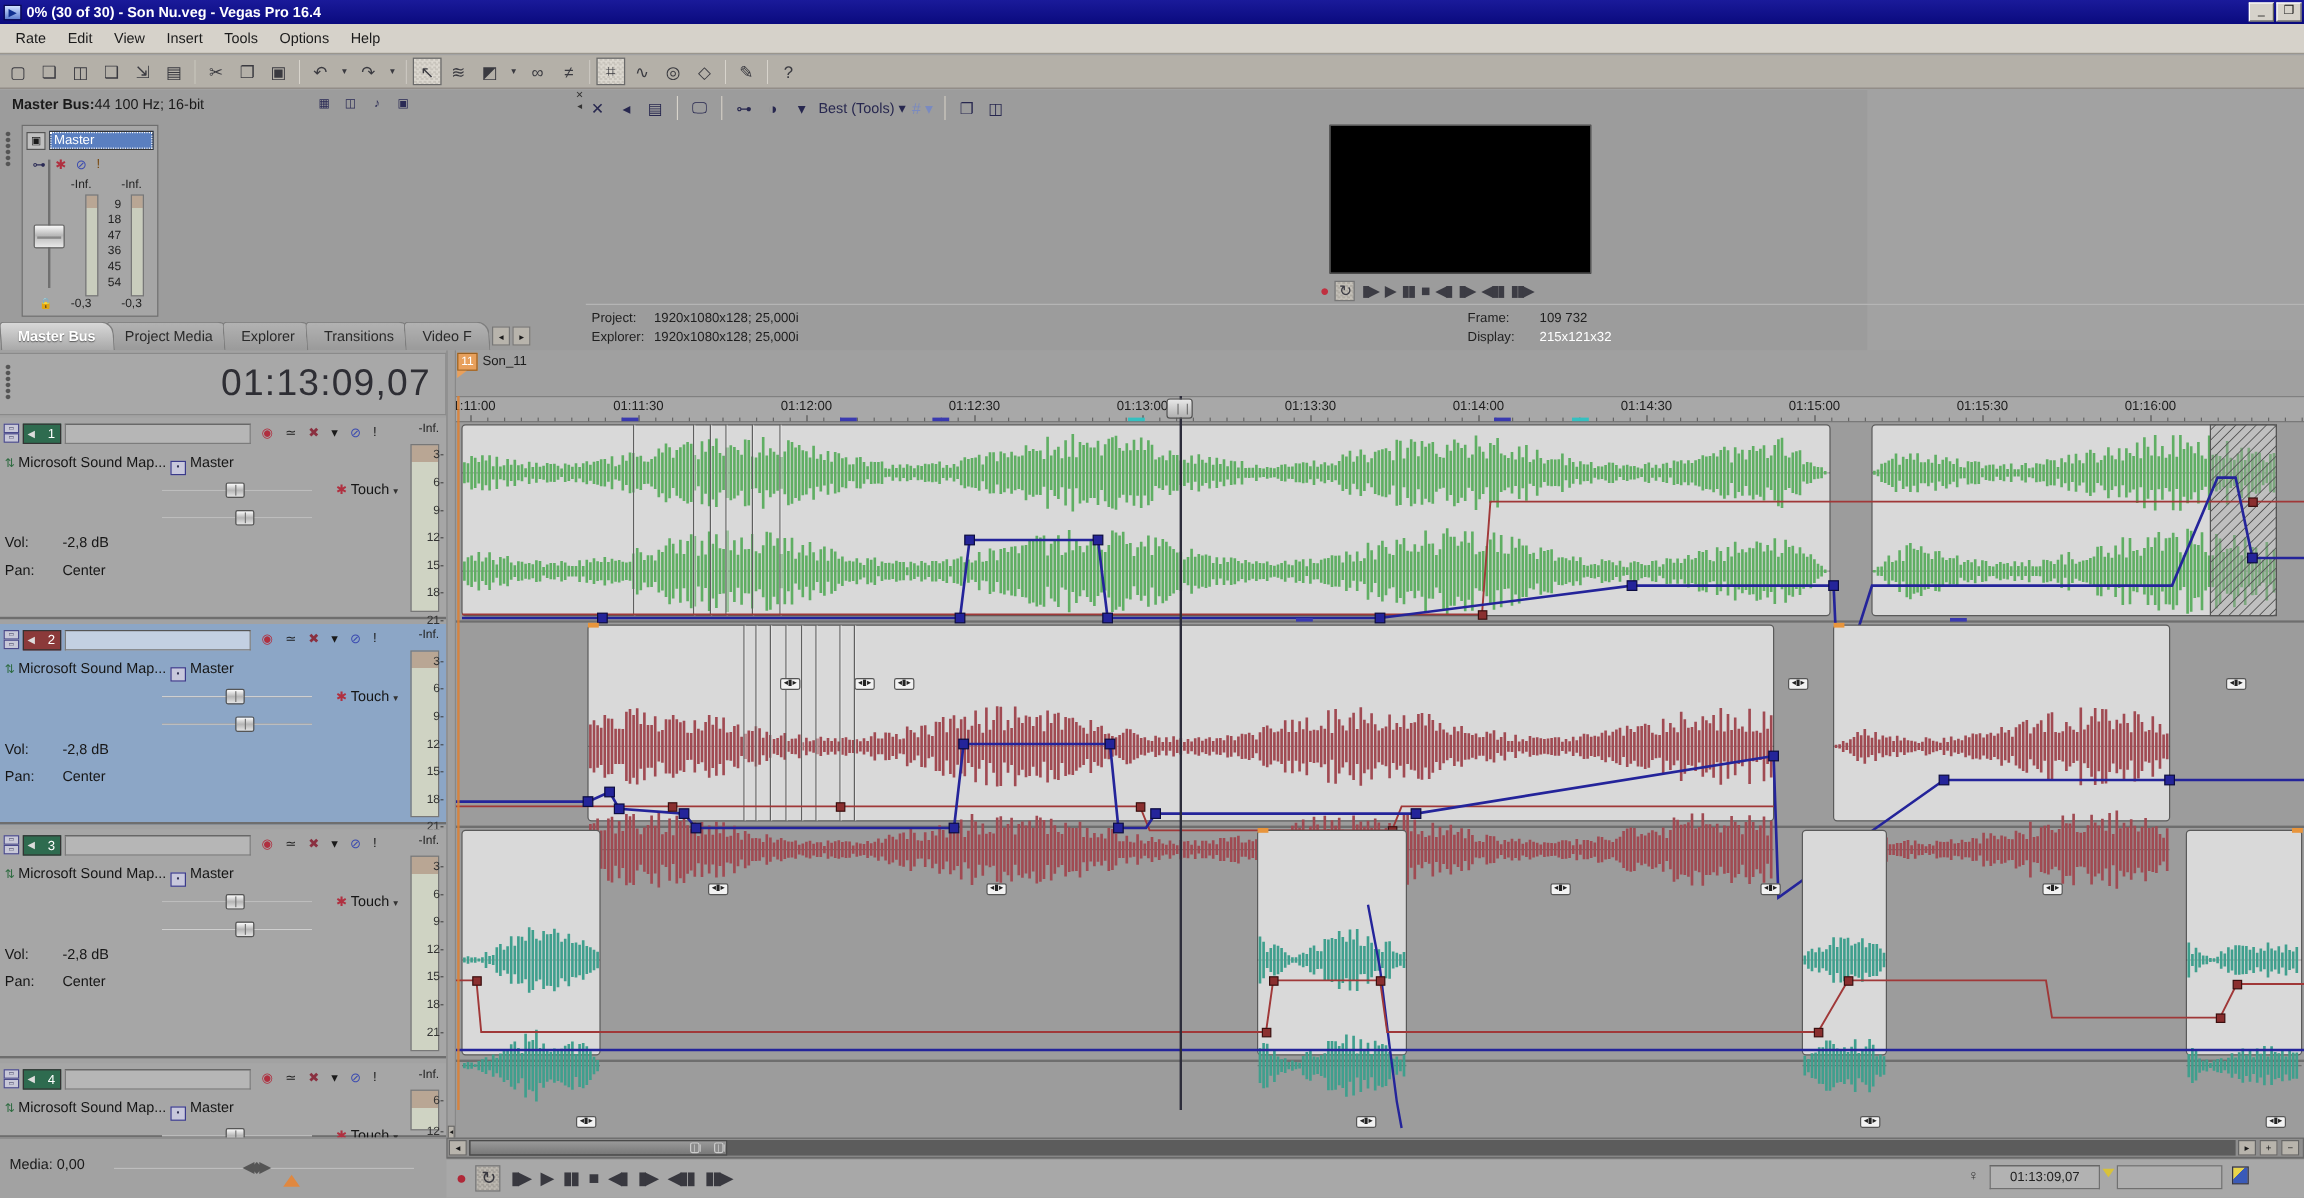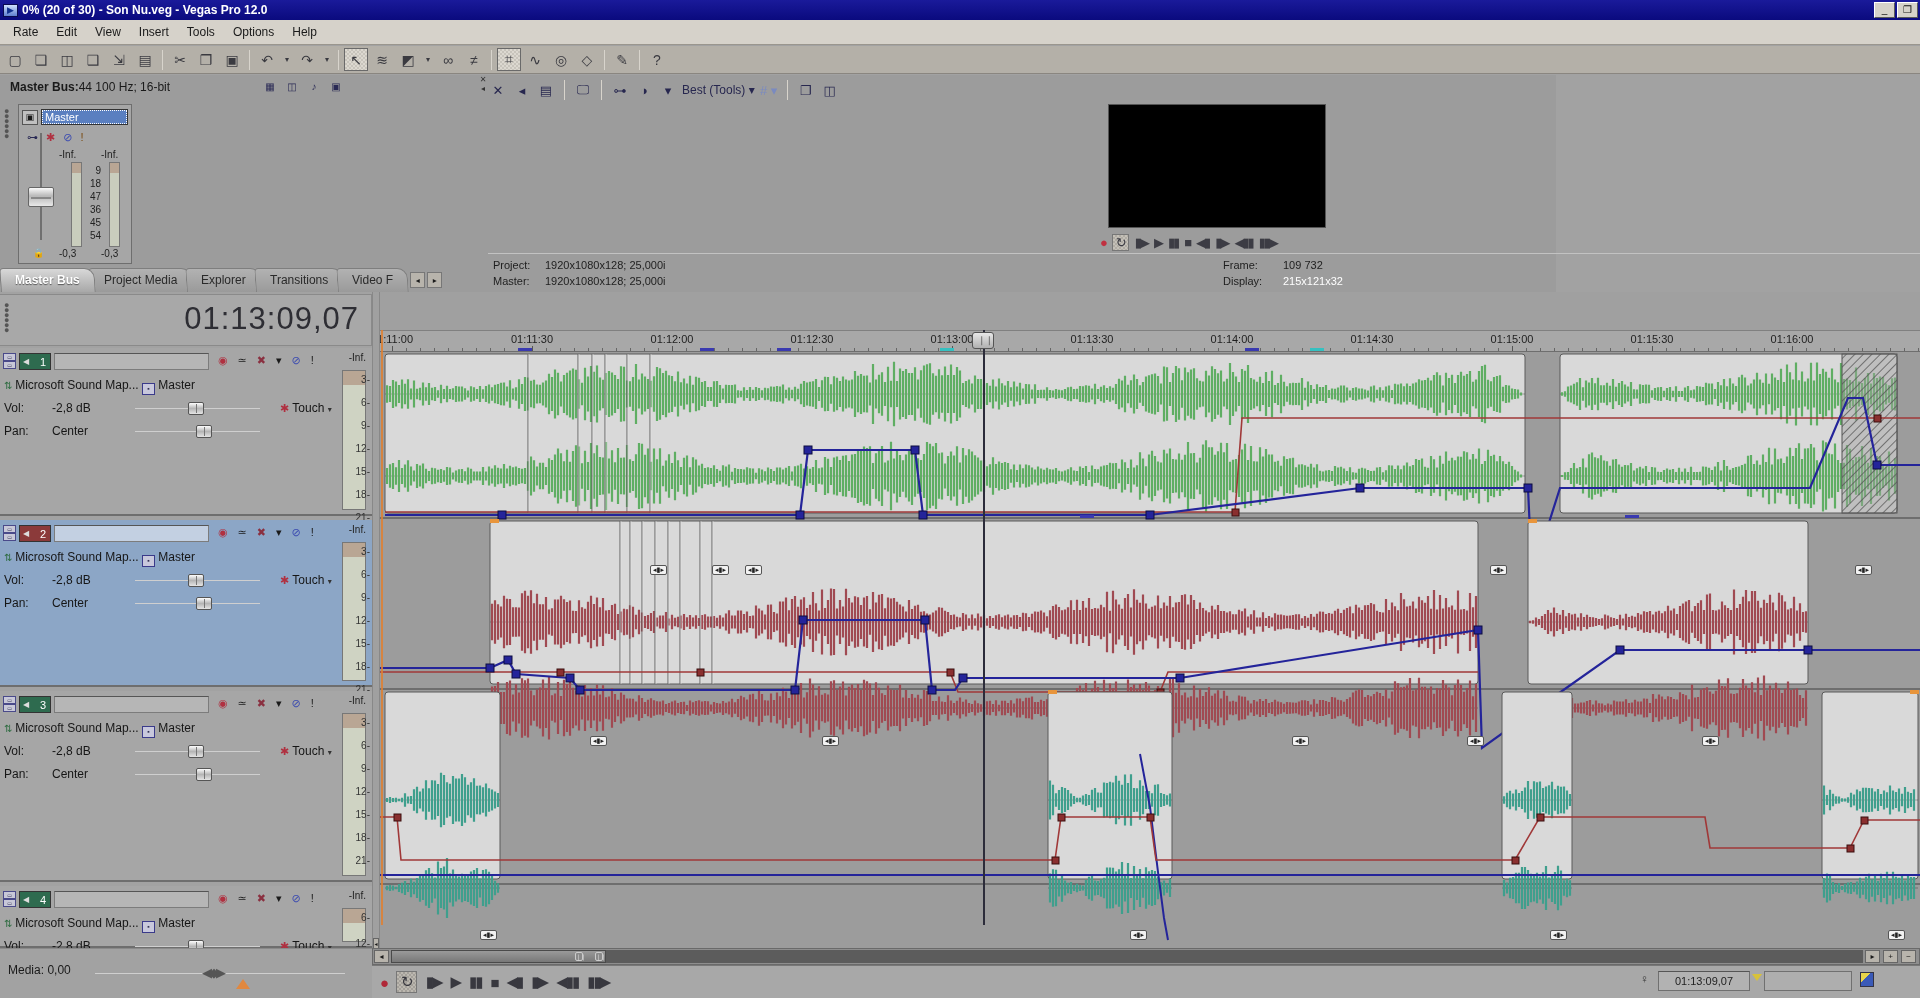--- a/index.html
+++ b/index.html
@@ -89,21 +89,21 @@
   .tnum { position:absolute; left:19px; top:5px; width:32px; height:17px; border:1px solid #333;
           color:#fff; font-size:11px; display:flex; align-items:center; justify-content:flex-end;
           padding-right:4px; }
   .tnum .spk { position:absolute; left:3px; top:3px; font-size:8px; color:#ddd; }
   .tname-box { position:absolute; left:54px; top:5px; width:155px; height:17px; background:#b6b6b6;
                border:1px solid #7c7c7c; border-top-color:#555; }
   .sel .tname-box { background:#c3d0e2; }
   .th-icons { position:absolute; top:6px; font-size:11px; display:flex; gap:10px; }
   .th-icons .rec { color:#b03040; } .th-icons .mute { color:#8a3040; } .th-icons .solo { color:#3a4ab0; }
   .th-row { position:absolute; left:4px; font-size:12px; color:#161616; }
-  .th-lab { display:inline-block; width:48px; }
+  .th-lab { display:inline-block; width:48px;margin-top:44px; }
   .th-val { display:inline-block; width:78px; }
   .slider { position:absolute; height:1px; background:#6a6a6a; border-bottom:1px solid #cfcfcf; }
   .knob { position:absolute; width:16px; height:13px; background:linear-gradient(#fdfdfd,#b5b5b5 50%,#e5e5e5);
           border:1px solid #555; border-radius:2px; }
   .knob:before { content:""; position:absolute; left:7px; top:1px; bottom:1px; width:1px; background:#777; }
   .gear { color:#b03040; font-size:11px; }
   .th-auto { font-size:12px; }
   .th-dd { font-size:8px; color:#333; }
   .route-icon { font-size:10px; color:#2c6b3f; }
   .busbox { display:inline-block; width:13px; height:12px; border:1px solid #3a3a8a; background:#c8c8dc;
@@ -168,21 +168,21 @@
               background:linear-gradient(135deg,#e8d44a 0 38%, #3a5ab8 38%); border:1px solid #334; }
   .rate-arrows { position:absolute; color:#555; font-size:13px; letter-spacing:-3px; }
   .rate-tri { position:absolute; width:0; height:0; border-left:7px solid transparent;
               border-right:7px solid transparent; border-bottom:10px solid #e08840; }
 </style>
 </head>
 <body>
 
 <div class="abs" id="titlebar">
   <div class="app-icon">▶</div>
-  <div class="title">0% (20 of 30) - Son Nu.veg - Vegas Pro 12.0</div>
+  <div class="title">0% (30 of 30) - Son Nu.veg - Vegas Pro 16.4</div>
   <div class="winbtns" id="winbtns">
       <div class="winbtn">_</div>
       <div class="winbtn">❐</div>
     </div>
 </div>
 
 <div class="abs" id="menubar">
     <div class="menu-item">Rate</div>
     <div class="menu-item">Edit</div>
     <div class="menu-item">View</div>
@@ -311,21 +311,21 @@
         <div class="ptb ">▮▮</div>
         <div class="ptb ">■</div>
         <div class="ptb ">◀▮</div>
         <div class="ptb ">▮▶</div>
         <div class="ptb ">◀▮▮</div>
         <div class="ptb ">▮▮▶</div>
       </div>
     <div class="abs" id="pv-sep"></div>
     <div class="info-lab" style="left:5px; top:184px;">Project:</div>
     <div class="info-val" style="left:57px; top:184px;">1920x1080x128; 25,000i</div>
-    <div class="info-lab" style="left:5px; top:200px;">Master:</div>
+    <div class="info-lab" style="left:5px; top:200px;">Explorer:</div>
     <div class="info-val" style="left:57px; top:200px;">1920x1080x128; 25,000i</div>
     <div class="info-lab" style="left:735px; top:184px;">Frame:</div>
     <div class="info-val" style="left:795px; top:184px;">109 732</div>
     <div class="info-lab" style="left:735px; top:200px;">Display:</div>
     <div class="info-val hl" style="left:795px; top:200px;">215x121x32</div>
   </div>
 </div>
 
 <div class="abs" id="tc-panel">
   <div class="gripdots" style="top:8px;">●<br>●<br>●<br>●<br>●<br>●</div>
@@ -457,20 +457,24 @@
       <div class="tmeter-num" style="top: 26px;">6-</div>
       <div class="tmeter-num" style="top: 52px;">12-</div>
     </div>
   </div>
 
 <div class="abs" id="splitter">
   <div class="btn">◂</div>
 </div>
 
 <div class="abs" id="timeline">
+  <div id="marker-row">
+      <div class="mflag" style="left: 1px;">11</div>
+      <div class="mlabel" style="left: 22px;">Son_11</div>
+    </div>
   <div id="ruler">
       <div class="rtick-lab" style="left: 12px;">01:11:00</div>
       <div class="rtick" style="left: 12px;"></div>
       <div class="rtick minor" style="left: 26px;"></div>
       <div class="rtick minor" style="left: 40px;"></div>
       <div class="rtick minor" style="left: 54px;"></div>
       <div class="rtick minor" style="left: 68px;"></div>
       <div class="rtick minor" style="left: 82px;"></div>
       <div class="rtick minor" style="left: 96px;"></div>
       <div class="rtick minor" style="left: 110px;"></div>

